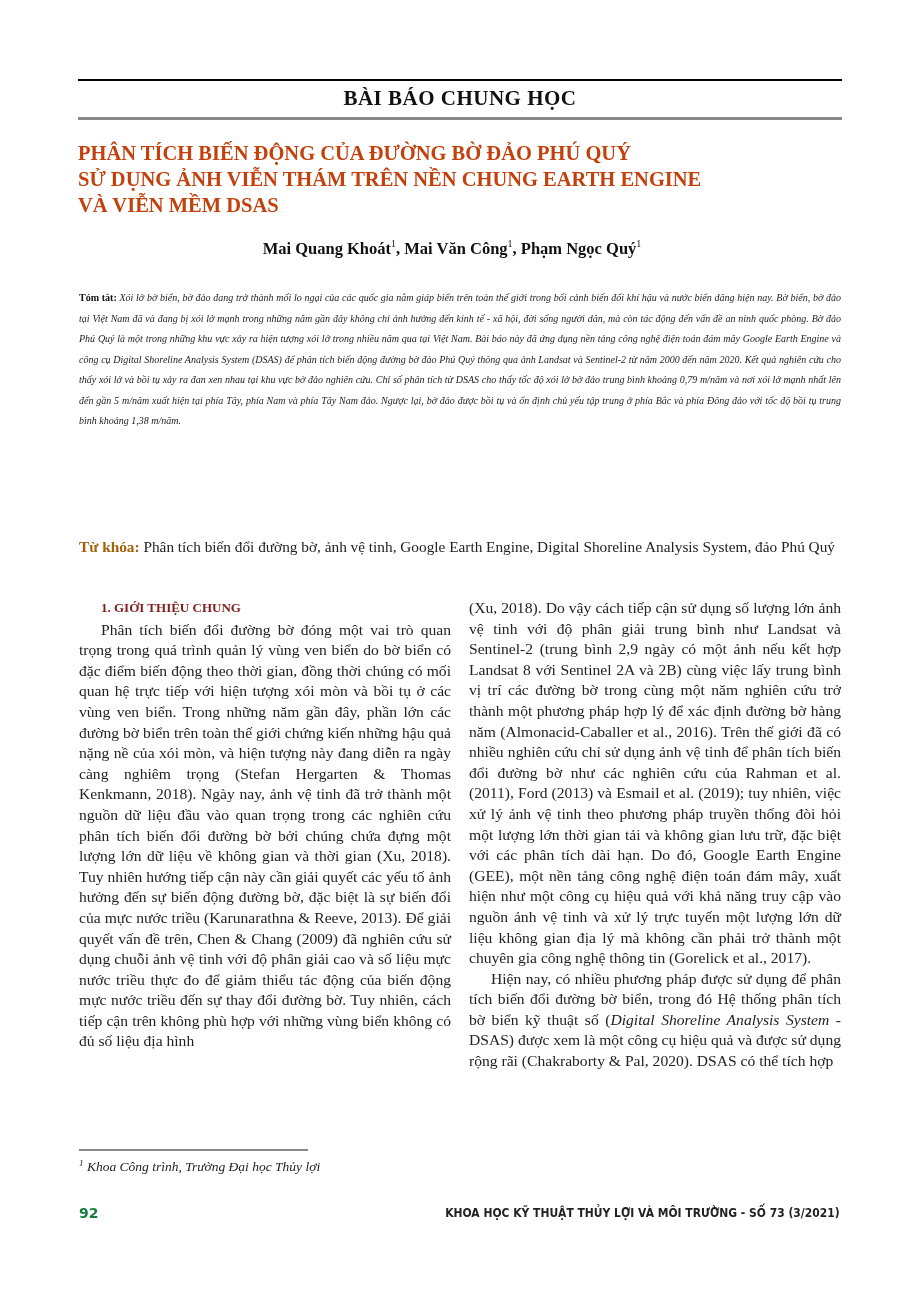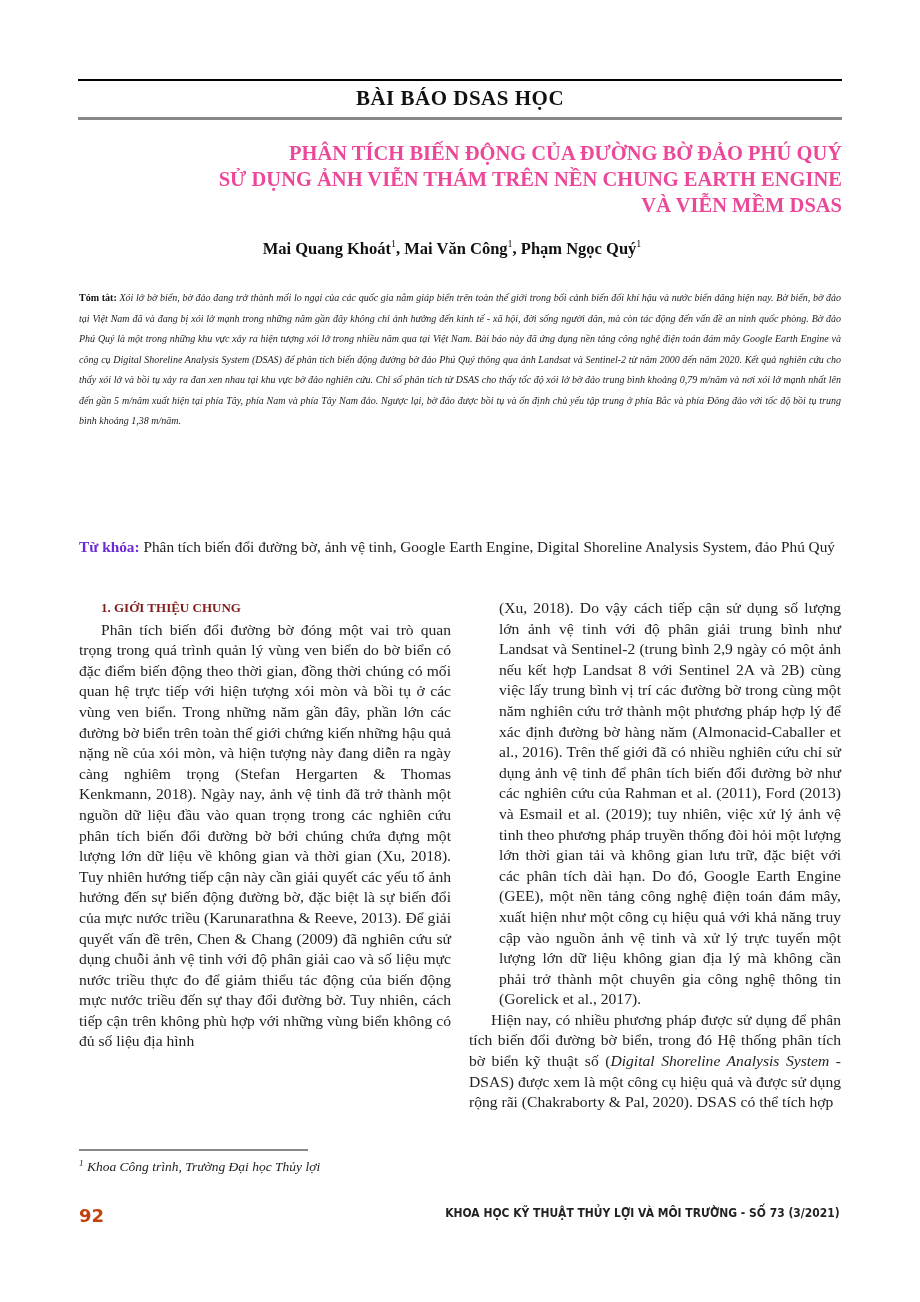--- a/index.html
+++ b/index.html
@@ -3,60 +3,60 @@
 <meta charset="utf-8">
 <style>
   html, body { margin: 0; padding: 0; background: #ffffff; }
   body { width: 920px; height: 1302px; position: relative; overflow: hidden; color: #111; }
 
   .rule-top { position: absolute; left: 78px; width: 764px; top: 79px; height: 2px; background: #000; }
   .rule-bottom { position: absolute; left: 78px; width: 764px; top: 117px; height: 3px; background: #888; }
   .section-label { position: absolute; left: 78px; width: 764px; top: 86px; text-align: center;
     font-family: "Liberation Serif", serif; font-weight: bold; font-size: 21px; letter-spacing: 0.5px; color: #111; }
 
-  .title { position: absolute; left: 78px; width: 764px; top: 140px; text-align: right;
-    font-family: "Liberation Serif", serif; font-weight: bold; font-size: 20.5px; line-height: 26px; color: #ec4899; }
+  .title { position: absolute; left: 78px; width: 764px; top: 140px; text-align: left;
+    font-family: "Liberation Serif", serif; font-weight: bold; font-size: 20.5px; line-height: 26px; color: #c2410c; }
   .title div { white-space: nowrap; }
 
   .authors { position: absolute; left: 70px; width: 764px; top: 238px; text-align: center;
     font-family: "Liberation Serif", serif; font-weight: bold; font-size: 16.5px; color: #111; }
   .authors sup { font-size: 10px; font-weight: normal; vertical-align: 7px; }
 
   .abstract { position: absolute; left: 79px; width: 762px; top: 288px;
     font-family: "Liberation Serif", serif; font-size: 10px; line-height: 20.5px; text-align: justify; color: #222; }
   .abstract .lbl { font-weight: bold; font-style: normal; color: #111; }
   .abstract .body-text { font-style: italic; }
   .keywords { position: absolute; left: 79px; width: 762px; top: 537px;
     font-family: "Liberation Serif", serif; font-size: 15.3px; line-height: 20.5px; text-align: justify; color: #222; }
-  .keywords .lbl { font-weight: bold; color: #6d28d9; }
+  .keywords .lbl { font-weight: bold; color: #a16207; }
 
   .col { position: absolute; top: 598px; width: 372px;
     font-family: "Liberation Serif", serif; font-size: 15.6px; line-height: 20.6px; text-align: justify; color: #222; }
   .col-left { left: 79px; }
   .col-right { left: 469px; }
   .col p { margin: 0; text-indent: 22px; }
-  .col p.noindent { text-indent: 0; margin-left: 30px; }
+  .col p.noindent { text-indent: 0; }
   .heading { font-weight: bold; font-size: 13px; margin: 0 0 1px 22px; color: #7f1d1d; }
   .col em { }
 
   .fn-rule { position: absolute; left: 79px; top: 1149px; width: 229px; height: 2px; background: #888; }
   .footnote { position: absolute; left: 79px; top: 1158px; font-family: "Liberation Serif", serif;
     font-style: italic; font-size: 13.5px; color: #222; }
   .footnote sup { font-size: 9px; vertical-align: 5px; }
 
   .page-number { position: absolute; left: 79px; top: 1205px; font-family: "DejaVu Sans", sans-serif;
-    font-size: 18px; font-weight: bold; color: #c2410c; }
+    font-size: 14px; font-weight: bold; color: #15803d; }
   .journal { position: absolute; right: 80px; top: 1205px; font-family: "DejaVu Sans", sans-serif;
     font-size: 12.5px; font-weight: bold; color: #222; letter-spacing: 0; transform: scaleX(0.86); transform-origin: right center; white-space: nowrap; }
 </style>
 </head>
 <body>
 
 <div class="rule-top"></div>
-<div class="section-label">BÀI BÁO DSAS HỌC</div>
+<div class="section-label">BÀI BÁO CHUNG HỌC</div>
 <div class="rule-bottom"></div>
 
 <div class="title">
   <div>PHÂN TÍCH BIẾN ĐỘNG CỦA ĐƯỜNG BỜ ĐẢO PHÚ QUÝ</div>
   <div>SỬ DỤNG ẢNH VIỄN THÁM TRÊN NỀN CHUNG EARTH ENGINE</div>
   <div>VÀ VIỄN MỀM DSAS</div>
 </div>
 
 <div class="authors">
   <span>Mai Quang Khoát</span><sup>1</sup><span>, </span>

